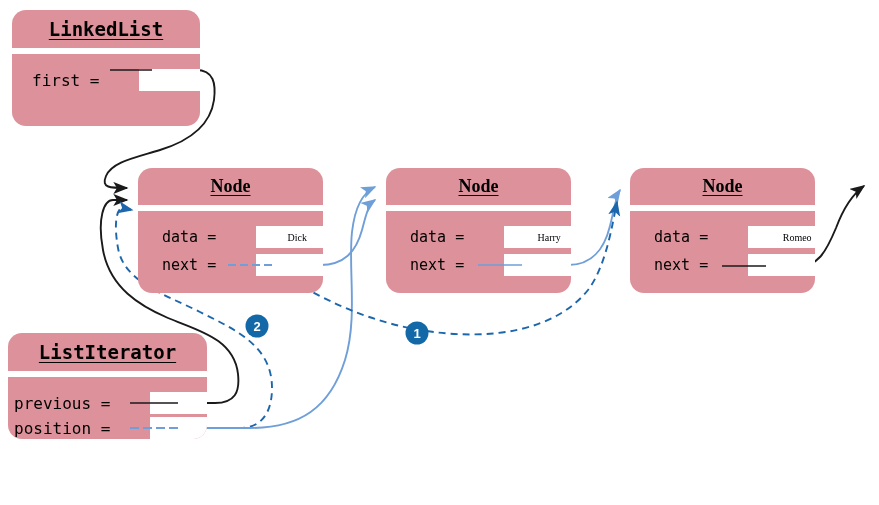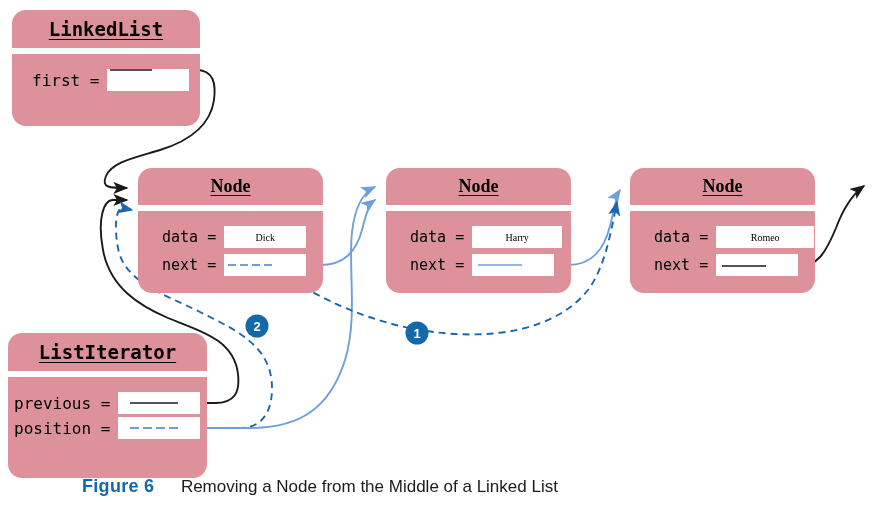--- a/index.html
+++ b/index.html
@@ -36,20 +36,21 @@
   .title-gap {
     position: absolute;
     left: 0; right: 0;
     height: 6px;
     background: #ffffff;
   }
   .field-row {
     position: absolute;
     display: flex;
     align-items: center;
+    gap: 32px;
   }
   .field-label {
     font-family: "DejaVu Sans Mono", "Liberation Mono", monospace;
     color: #000;
     white-space: pre;
   }
   .field-slot {
     background: #ffffff;
     height: 22px;
     display: flex;
@@ -186,21 +187,21 @@
     <div class="field-row" style="left:24px; top:58px;">
       <span class="field-label" style="font-size:15px;">data =</span>
       <span class="field-slot" style="width:98px; margin-left:8px;">Romeo</span>
     </div>
     <div class="field-row" style="left:24px; top:86px;">
       <span class="field-label" style="font-size:15px;">next =</span>
       <span class="field-slot" style="width:82px; margin-left:8px;"></span>
     </div>
   </div>
 
-  <div class="obj-box" style="left:8px; top:333px; width:199px; height:145px;">
+  <div class="obj-box" style="left:8px; top:333px; width:199px; height:106px;">
     <div class="obj-title" style="top:8px; font-size:19px;">ListIterator</div>
     <div class="title-gap" style="top:38px;"></div>
     <div class="field-row" style="left:6px; top:84px;">
       <span class="field-label" style="font-size:16px;">position =</span>
       <span class="field-slot" style="width:82px; margin-left:8px;"></span>
     </div>
     <div class="field-row" style="left:6px; top:59px;">
       <span class="field-label" style="font-size:16px;">previous =</span>
       <span class="field-slot" style="width:82px; margin-left:8px;"></span>
     </div>
@@ -208,18 +209,14 @@
 
   <svg id="stubs" style="position:absolute;left:0;top:0;width:879px;height:505px;pointer-events:none;" viewBox="0 0 879 505">
     <line x1="110" y1="70" x2="152" y2="70" stroke="#1a1a1a" stroke-width="1.6"></line>
     <line x1="228" y1="265" x2="276" y2="265" stroke="#6f9fd8" stroke-width="1.9" stroke-dasharray="8 4"></line>
     <line x1="478" y1="265" x2="522" y2="265" stroke="#6f9fd8" stroke-width="1.6"></line>
     <line x1="722" y1="266" x2="766" y2="266" stroke="#1a1a1a" stroke-width="1.6"></line>
     <line x1="130" y1="403" x2="178" y2="403" stroke="#1a1a1a" stroke-width="1.6"></line>
     <line x1="130" y1="428" x2="182" y2="428" stroke="#6f9fd8" stroke-width="2.2" stroke-dasharray="9 4"></line>
   </svg>
 
-  <div id="caption">
-    <span class="cap-label">Figure 6</span>
-    <span class="cap-text">Removing a Node from the Middle of a Linked List</span>
-  </div>
 
 </div>
 
 </body></html>

